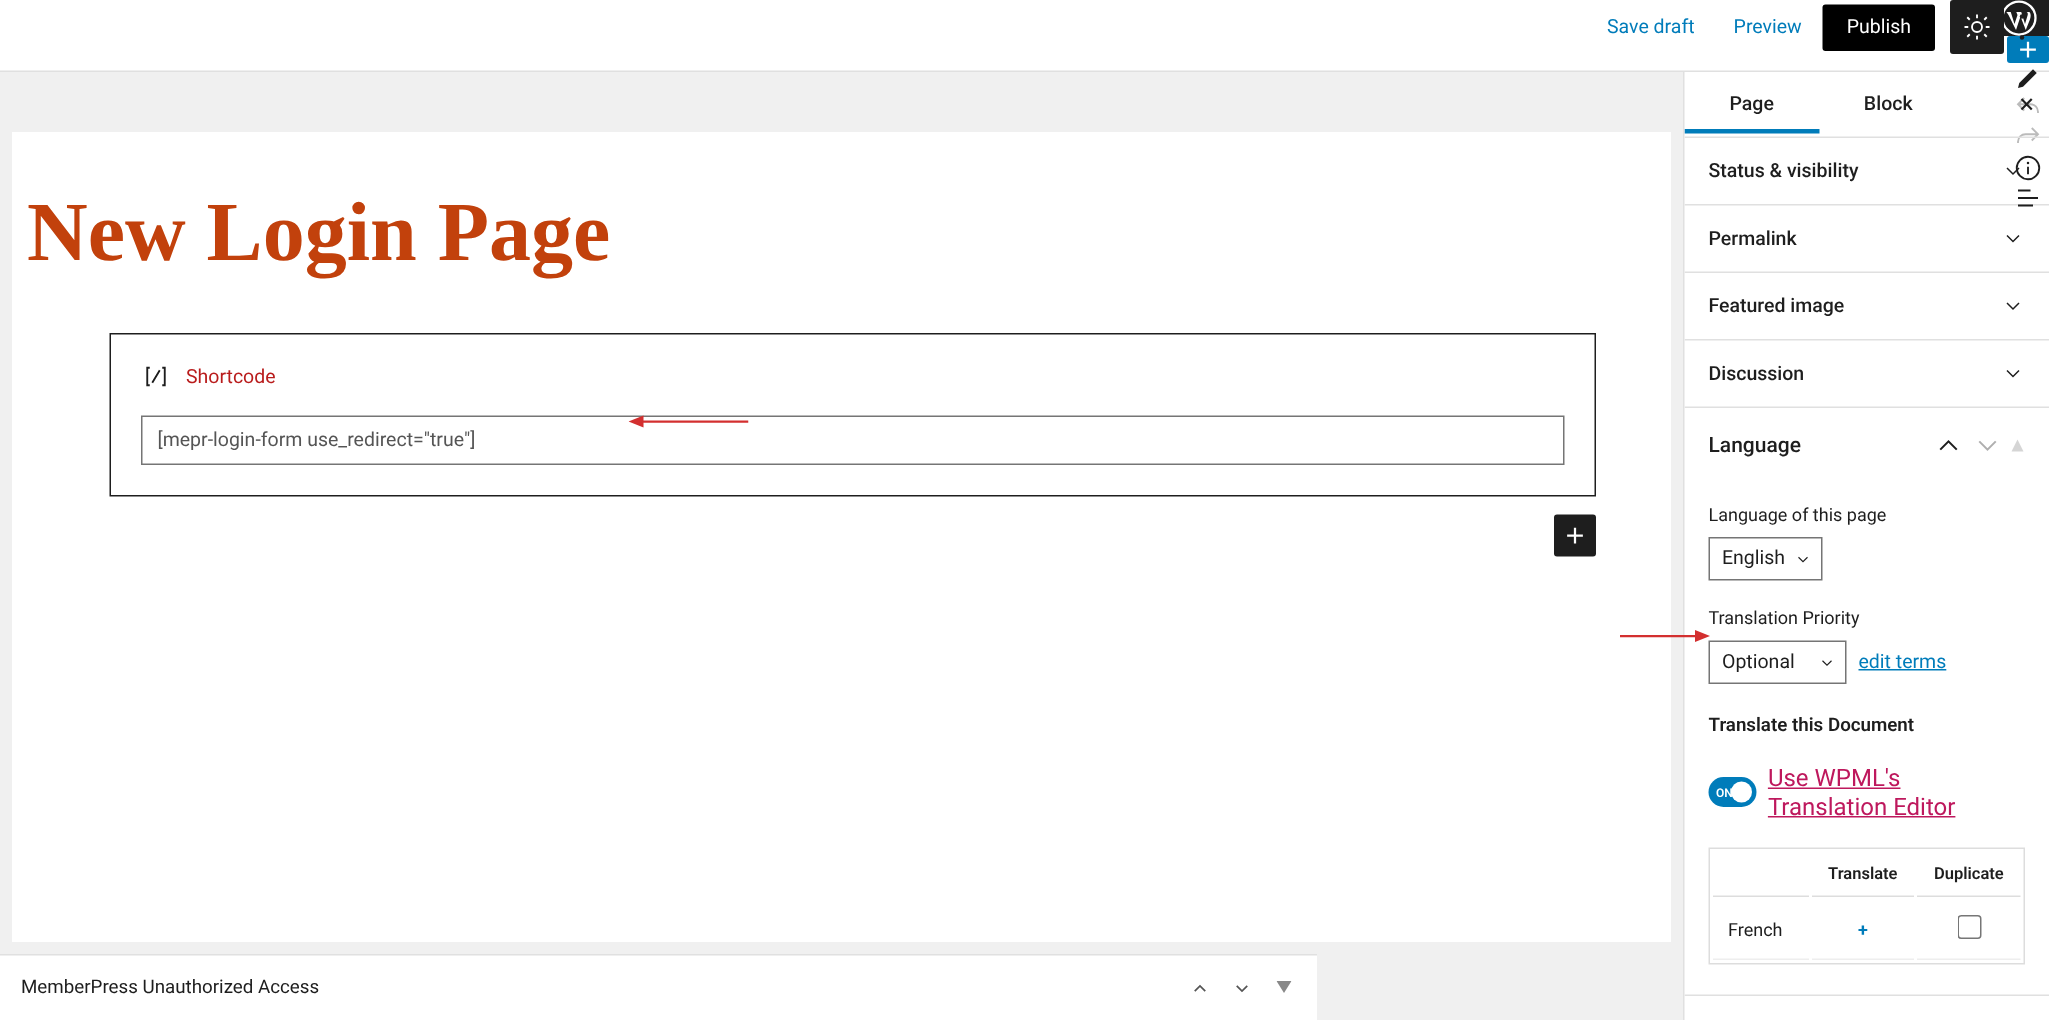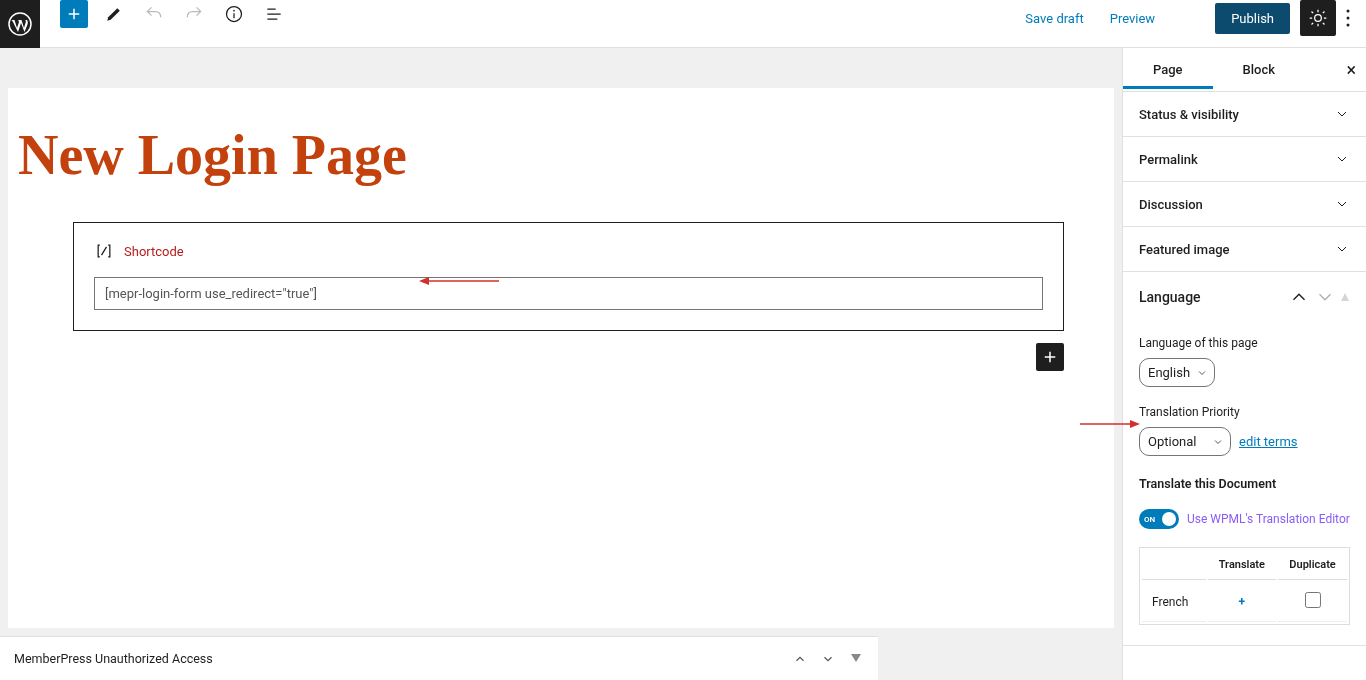--- a/index.html
+++ b/index.html
@@ -1,27 +1,27 @@
 <!DOCTYPE html>
 <html><head>
 <meta charset="utf-8">
 <style>
 * { margin: 0; padding: 0; box-sizing: border-box; }
 body { font-family: -apple-system, BlinkMacSystemFont, "Segoe UI", Roboto, sans-serif; font-size: 13px; color: #1e1e1e; background: #fff; overflow: hidden; }
 
 
-.top-toolbar { height: 48px; display: flex; align-items: flex-start; border-bottom: 1px solid #e0e0e0; position: relative; }
+.top-toolbar { height: 48px; display: flex; align-items: flex-end; border-bottom: 1px solid #e0e0e0; position: relative; flex-direction: column; }
 .wp-logo { width: 40px; height: 48px; background: #1e1e1e; display: flex; align-items: center; justify-content: center; }
 .wp-logo svg { width: 24px; height: 24px; }
 .add-btn { width: 28px; height: 28px; background: #007cba; display: flex; align-items: center; justify-content: center; margin-left: 20px; border-radius: 2px; cursor: pointer; }
 .tool-btn { width: 28px; height: 28px; display: flex; align-items: center; justify-content: center; margin-left: 12px; cursor: pointer; color: #1e1e1e; }
 .tool-btn.disabled { color: #bbb; }
 .toolbar-right { position: absolute; right: 8px; display: flex; align-items: center; gap: 2px; }
 .link-btn { color: #007cba; padding: 6px 12px; cursor: pointer; font-size: 13px; }
-.publish-btn { background: #0c4a6e; color: #fff; padding: 8px 16px; border-radius: 2px; cursor: pointer; font-size: 13px; margin-left: 46px; }
+.publish-btn { background: #000000; color: #fff; padding: 8px 16px; border-radius: 2px; cursor: pointer; font-size: 13px; }
 .settings-btn { width: 36px; height: 36px; background: #1e1e1e; display: flex; align-items: center; justify-content: center; margin-left: 8px; cursor: pointer; border-radius: 2px; }
 .more-btn { width: 20px; height: 36px; display: flex; align-items: center; justify-content: center; cursor: pointer; }
 
 
 .main-container { display: flex; height: calc(100vh - 48px); }
 .editor-area { flex: 1; background: #f0f0f0; padding: 40px 0 0 0; position: relative; overflow: auto; }
 .editor-canvas { background: #fff; margin: 0 8px; min-height: 540px; padding: 35px 50px 80px 10px; position: relative; }
 .page-title { font-family: Georgia, 'Times New Roman', serif; font-size: 56px; font-weight: 700; color: #c2410c; margin-bottom: 35px; line-height: 1.15; }
 
 .shortcode-block { border: 1px solid #1e1e1e; padding: 18px 20px 20px 20px; margin-left: 55px; margin-right: 0; position: relative; }
@@ -41,33 +41,33 @@
 .sidebar-tab { padding: 12px 30px; cursor: pointer; font-size: 13px; color: #1e1e1e; font-weight: 500; }
 .sidebar-tab.active { border-bottom: 3px solid #007cba; padding-bottom: 9px; }
 .sidebar-close { position: absolute; right: 10px; font-size: 18px; cursor: pointer; color: #1e1e1e; }
 
 .panel { border-bottom: 1px solid #e0e0e0; }
 .panel-header { display: flex; align-items: center; justify-content: space-between; padding: 14px 16px; cursor: pointer; font-size: 13px; font-weight: 500; }
 .panel-header .chev { display: flex; align-items: center; gap: 4px; }
 .panel-body { padding: 14px 16px 20px 16px; }
 
 .form-label { font-size: 12px; color: #1e1e1e; margin-bottom: 8px; display: block; }
-.select-box { border: 1px solid #757575; padding: 6px 24px 6px 8px; font-size: 13px; display: inline-flex; align-items: center; gap: 6px; cursor: pointer; position: relative; border-radius: 10px; }
+.select-box { border: 1px solid #757575; padding: 6px 24px 6px 8px; font-size: 13px; display: inline-flex; align-items: center; gap: 6px; cursor: pointer; position: relative; border-radius: 0; }
 .select-chev { position: absolute; right: 6px; }
 
 .priority-row { display: flex; align-items: center; gap: 8px; margin-bottom: 20px; }
 .edit-terms { color: #007cba; font-size: 13px; text-decoration: underline; cursor: pointer; }
 
 .section-title { font-size: 12.5px; font-weight: 600; margin-bottom: 18px; color: #1e1e1e; }
 
 .toggle-row { display: flex; align-items: center; gap: 8px; margin-bottom: 18px; }
 .toggle { width: 40px; height: 20px; background: #007cba; border-radius: 10px; position: relative; cursor: pointer; display: flex; align-items: center; }
 .toggle-on { color: #fff; font-size: 8px; position: absolute; left: 5px; font-weight: 600; }
 .toggle-knob { width: 14px; height: 14px; background: #fff; border-radius: 50%; position: absolute; right: 3px; }
-.toggle-label { font-size: 12px; color: #8b5cf6; }
+.toggle-label { font-size: 16px; color: #be185d; text-decoration: underline; }
 
 .trans-table { width: 100%; border: 1px solid #ddd; }
 .trans-table th { font-size: 11px; font-weight: 600; text-align: center; padding: 8px 4px; border-bottom: 1px solid #ddd; }
 .trans-table th:first-child { text-align: left; padding-left: 10px; }
 .trans-table td { padding: 10px 4px; font-size: 12px; border-bottom: 1px solid #eee; text-align: center; }
 .trans-table td:first-child { text-align: left; padding-left: 10px; }
 .plus-cell { color: #007cba; font-size: 18px; font-weight: 700; cursor: pointer; }
 .checkbox-cell input { width: 16px; height: 16px; }
 
 .arrow-2 { position: absolute; left: 1080px; top: 416px; pointer-events: none; }
@@ -217,31 +217,31 @@
           <span>Permalink</span>
           <span class="chev">
             <svg width="16" height="16" viewBox="0 0 24 24">
               <path d="M6 9l6 6 6-6" stroke="#1e1e1e" stroke-width="1.5" fill="none"></path>
             </svg>
           </span>
         </div>
       </div>
     <div class="panel">
         <div class="panel-header">
-          <span>Discussion</span>
+          <span>Featured image</span>
           <span class="chev">
             <svg width="16" height="16" viewBox="0 0 24 24">
               <path d="M6 9l6 6 6-6" stroke="#1e1e1e" stroke-width="1.5" fill="none"></path>
             </svg>
           </span>
         </div>
       </div>
     <div class="panel">
         <div class="panel-header">
-          <span>Featured image</span>
+          <span>Discussion</span>
           <span class="chev">
             <svg width="16" height="16" viewBox="0 0 24 24">
               <path d="M6 9l6 6 6-6" stroke="#1e1e1e" stroke-width="1.5" fill="none"></path>
             </svg>
           </span>
         </div>
       </div>
 
     <div class="panel">
       <div class="panel-header">

